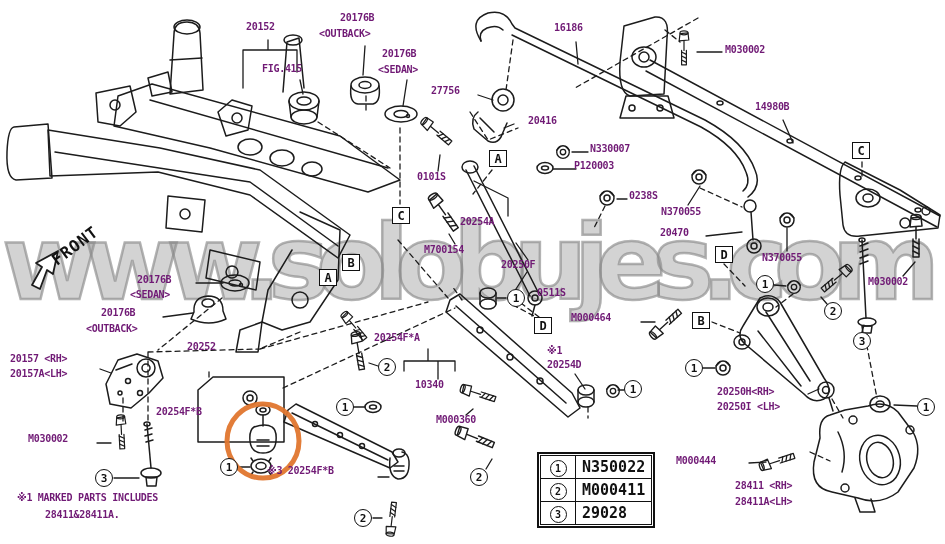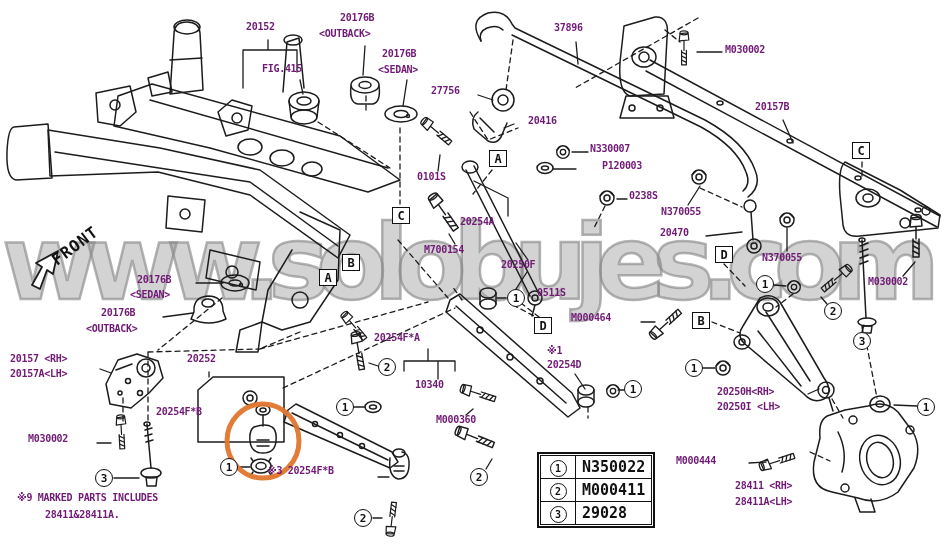--- a/index.html
+++ b/index.html
@@ -298,58 +298,58 @@
 
   <ellipse cx="263" cy="441" rx="36" ry="37" fill="none" stroke="#e0762e" stroke-width="5" opacity="0.95"></ellipse>
 </svg>
 
 <div class="lbl" style="left:246px;top:22px">20152</div>
 <div class="lbl" style="left:340px;top:13px">20176B</div>
 <div class="lbl" style="left:319px;top:29px">&lt;OUTBACK&gt;</div>
 <div class="lbl" style="left:382px;top:49px">20176B</div>
 <div class="lbl" style="left:378px;top:65px">&lt;SEDAN&gt;</div>
 <div class="lbl" style="left:262px;top:64px">FIG.415</div>
-<div class="lbl" style="left:554px;top:23px">37896</div>
+<div class="lbl" style="left:554px;top:23px">16186</div>
 <div class="lbl" style="left:725px;top:45px">M030002</div>
 <div class="lbl" style="left:431px;top:86px">27756</div>
 <div class="lbl" style="left:528px;top:116px">20416</div>
-<div class="lbl" style="left:755px;top:102px">20157B</div>
+<div class="lbl" style="left:755px;top:102px">14980B</div>
 <div class="lbl" style="left:417px;top:172px">0101S</div>
 <div class="lbl" style="left:590px;top:144px">N330007</div>
-<div class="lbl" style="left:602px;top:161px">P120003</div>
+<div class="lbl" style="left:574px;top:161px">P120003</div>
 <div class="lbl" style="left:629px;top:191px">0238S</div>
 <div class="lbl" style="left:661px;top:207px">N370055</div>
 <div class="lbl" style="left:460px;top:217px">20254A</div>
 <div class="lbl" style="left:660px;top:228px">20470</div>
 <div class="lbl" style="left:424px;top:245px">M700154</div>
 <div class="lbl" style="left:762px;top:253px">N370055</div>
 <div class="lbl" style="left:501px;top:260px">20250F</div>
 <div class="lbl" style="left:868px;top:277px">M030002</div>
 <div class="lbl" style="left:537px;top:288px">0511S</div>
 <div class="lbl" style="left:571px;top:313px">M000464</div>
 <div class="lbl" style="left:547px;top:346px">※1</div>
 <div class="lbl" style="left:547px;top:360px">20254D</div>
 <div class="lbl" style="left:10px;top:354px">20157 &lt;RH&gt;</div>
 <div class="lbl" style="left:10px;top:369px">20157A&lt;LH&gt;</div>
 <div class="lbl" style="left:137px;top:275px">20176B</div>
 <div class="lbl" style="left:130px;top:290px">&lt;SEDAN&gt;</div>
 <div class="lbl" style="left:101px;top:308px">20176B</div>
 <div class="lbl" style="left:86px;top:324px">&lt;OUTBACK&gt;</div>
-<div class="lbl" style="left:187px;top:354px">20252</div>
+<div class="lbl" style="left:187px;top:342px">20252</div>
 <div class="lbl" style="left:374px;top:333px">20254F*A</div>
 <div class="lbl" style="left:415px;top:380px">10340</div>
 <div class="lbl" style="left:436px;top:415px">M000360</div>
 <div class="lbl" style="left:156px;top:407px">20254F*B</div>
 <div class="lbl" style="left:28px;top:434px">M030002</div>
 <div class="lbl" style="left:717px;top:387px">20250H&lt;RH&gt;</div>
 <div class="lbl" style="left:717px;top:402px">20250I &lt;LH&gt;</div>
 <div class="lbl" style="left:676px;top:456px">M000444</div>
 <div class="lbl" style="left:735px;top:481px">28411 &lt;RH&gt;</div>
 <div class="lbl" style="left:735px;top:497px">28411A&lt;LH&gt;</div>
-<div class="lbl" style="left:17px;top:493px">※9 MARKED PARTS INCLUDES</div>
+<div class="lbl" style="left:17px;top:493px">※1 MARKED PARTS INCLUDES</div>
 <div class="lbl" style="left:45px;top:510px">28411&amp;28411A.</div>
 <div class="lbl" style="left:267px;top:466px">※3 20254F*B</div>
 
 <div class="refbox" style="left:489px;top:150px">A</div>
 <div class="refbox" style="left:392px;top:207px">C</div>
 <div class="refbox" style="left:319px;top:269px">A</div>
 <div class="refbox" style="left:342px;top:254px">B</div>
 <div class="refbox" style="left:534px;top:317px">D</div>
 <div class="refbox" style="left:715px;top:246px">D</div>
 <div class="refbox" style="left:692px;top:312px">B</div>

